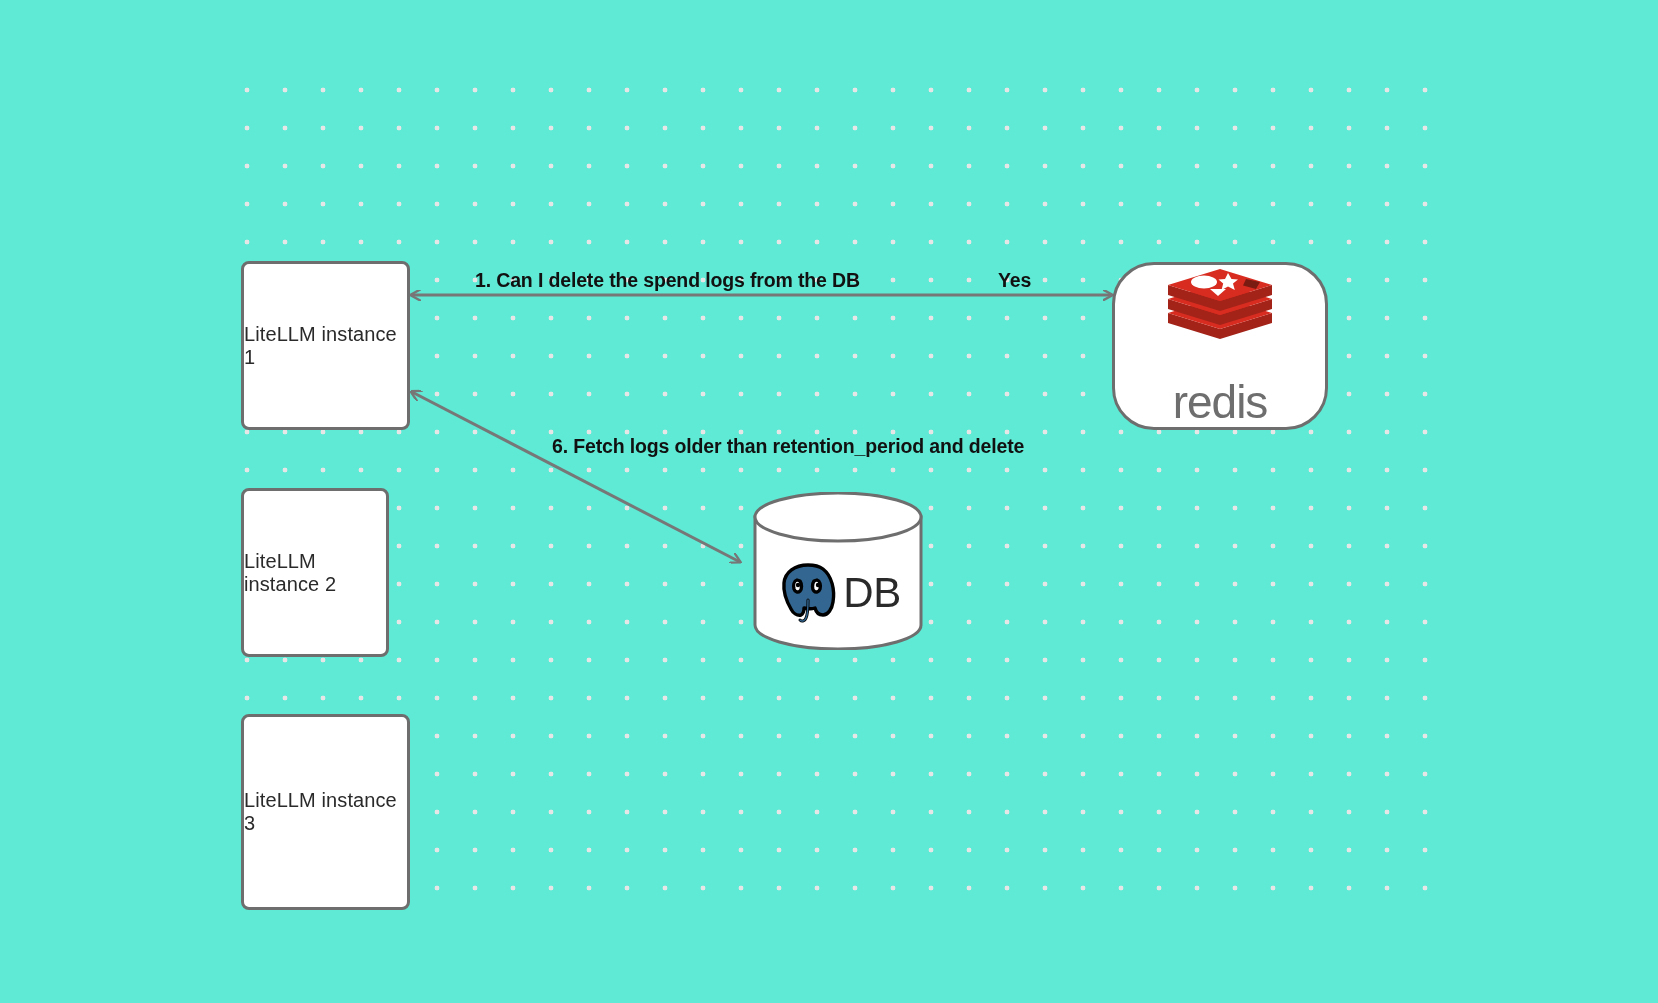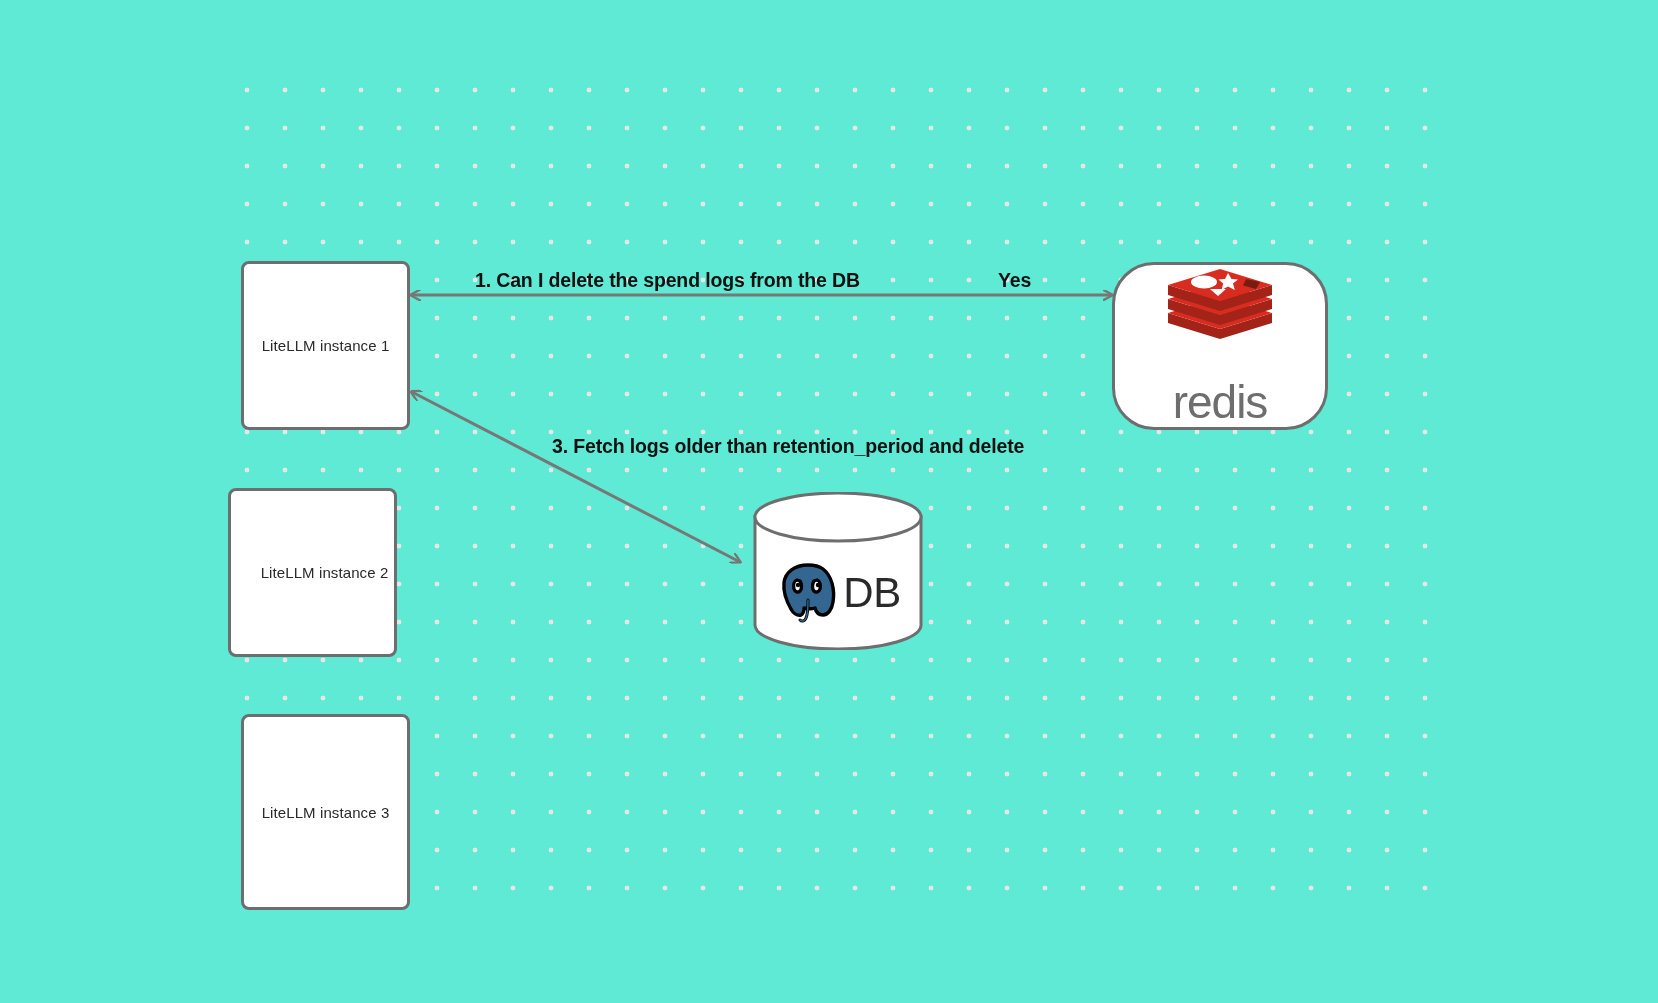--- a/index.html
+++ b/index.html
@@ -41,21 +41,21 @@
     position: absolute;
     background: #ffffff;
     border: 3px solid #6e6e6e;
     border-radius: 8px;
     box-sizing: border-box;
     display: flex;
     align-items: center;
     justify-content: center;
   }
   .node-label {
-    font-size: 15px;
+    font-size: 20px;
     color: #2a2a2a;
     font-family: "Liberation Sans", sans-serif;
     letter-spacing: 0.1px;
   }
   
   #node-redis {
     position: absolute;
     left: 1112px;
     top: 262px;
     width: 216px;
@@ -142,27 +142,27 @@
 
     <line x1="412" y1="295" x2="1112" y2="295" stroke="#777777" stroke-width="3" marker-start="url(#arrow-start)" marker-end="url(#arrow-end)"></line>
 
     <line x1="412" y1="392" x2="740" y2="562" stroke="#777777" stroke-width="3" marker-start="url(#arrow-start)" marker-end="url(#arrow-end)"></line>
   </svg>
 
   <div class="edge-label" style="left:475px; top:269px;">1.  Can I delete the spend logs from the DB</div>
 
   <div class="edge-label" style="left:966px; top:269px;margin-left:32px;">Yes</div>
 
-  <div class="edge-label" style="left:552px; top:435px;">3.  Fetch logs older than retention_period and delete</div>
+  <div class="edge-label" style="left:552px; top:435px;">6.  Fetch logs older than retention_period and delete</div>
 
   <div class="node-box" style="left:241px; top:261px; width:169px; height:169px;">
     <span class="node-label">LiteLLM instance 1</span>
   </div>
 
-  <div class="node-box" style="left:228px; top:488px; width:169px; height:169px;padding-left:24px;">
+  <div class="node-box" style="left:241px; top:488px; width:148px; height:169px;">
     <span class="node-label">LiteLLM instance 2</span>
   </div>
 
   <div class="node-box" style="left:241px; top:714px; width:169px; height:196px;">
     <span class="node-label">LiteLLM instance 3</span>
   </div>
 
   <div id="node-redis">
     <div class="redis-logo-wrap">
       <svg width="112" height="76" viewBox="0 0 112 76">

